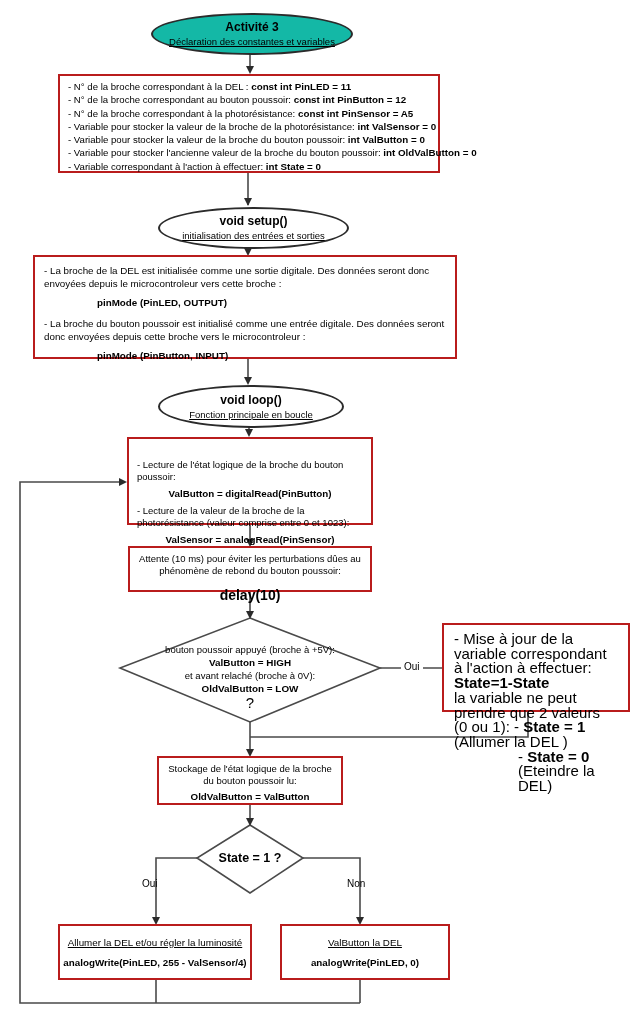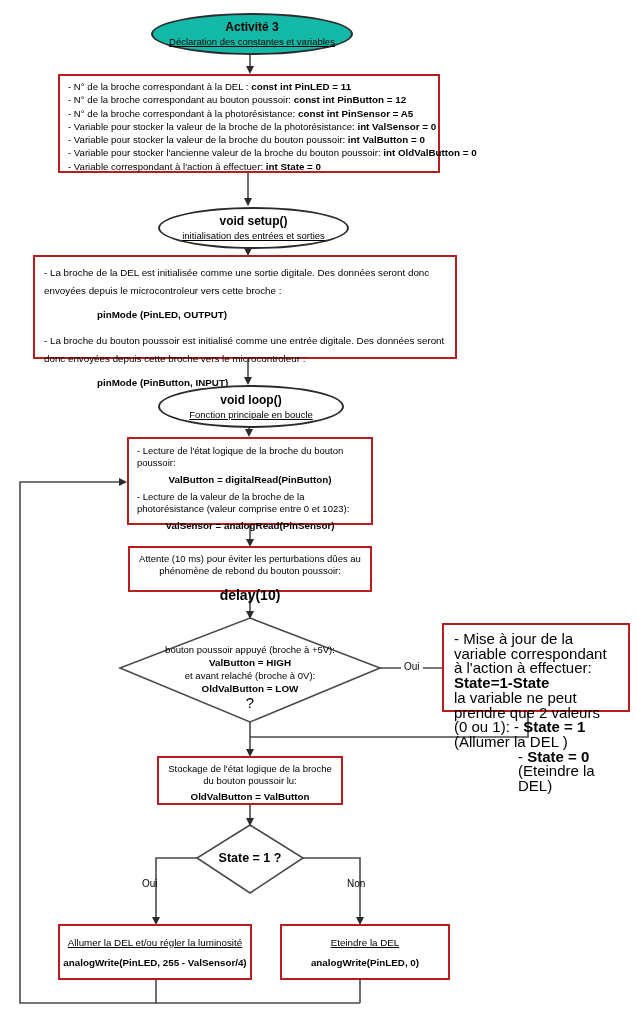--- a/index.html
+++ b/index.html
@@ -15,24 +15,24 @@
   .ellipse {
     border-radius:50%; display:flex; flex-direction:column;
     align-items:center; justify-content:center; text-align:center;
     border:2px solid #2b2b2b;
   }
   .etitle { font-weight:bold; font-size:12px; line-height:13px; }
   .esub   { font-size:9.5px; text-decoration:underline; margin-top:2px; }
   .decl { padding:4px 8px; font-size:9.6px; line-height:13.3px; white-space:nowrap; }
   .decl b { font-size:9.8px; }
   .body-text { font-size:9.8px; }
-  .setup-body { padding:7px 9px; line-height:18px; }
+  .setup-body { padding:7px 9px; line-height:13px; }
   .code-line { font-weight:bold; }
   .setup-body .code-line { margin:6px 0 8px 53px; }
-  .read-body { padding:6px 8px; line-height:12px; font-size:9.5px; }
+  .read-body { padding:20px 8px; line-height:12px; font-size:9.5px; }
   .read-body .code-line { text-align:center; margin:5px 0 5px 0; font-size:9.8px; }
   .center-box { text-align:center; font-size:9.5px; line-height:12px; }
   .wait-box { padding:5px 6px; }
   .wait-box .code-line { margin-top:12px; font-size:14px; }
   .store-box { padding:5px 6px; }
   .store-box .code-line { margin-top:4px; font-size:9.8px; }
   .dia-text {
     position:absolute; text-align:center; font-size:9.5px; line-height:13px;
   }
   .dia-text .code-line { font-size:9.9px; }
@@ -177,17 +177,17 @@
 
   <div class="branch-label" style="left:142px; top:878px;">Oui</div>
   <div class="branch-label" style="left:347px; top:878px;">Non</div>
 
   <div class="box leaf-box" style="left:58px; top:924px; width:194px; height:56px;text-align:right;">
     <div class="title">Allumer la DEL et/ou régler la luminosité</div>
     <div class="code-line">analogWrite(PinLED, 255 - ValSensor/4)</div>
   </div>
 
   <div class="box leaf-box" style="left:280px; top:924px; width:170px; height:56px;">
-    <div class="title">Eteindre la DEL</div>
+    <div class="title">ValButton la DEL</div>
     <div class="code-line">analogWrite(PinLED, 0)</div>
   </div>
 
 </div>
 
 </body></html>

